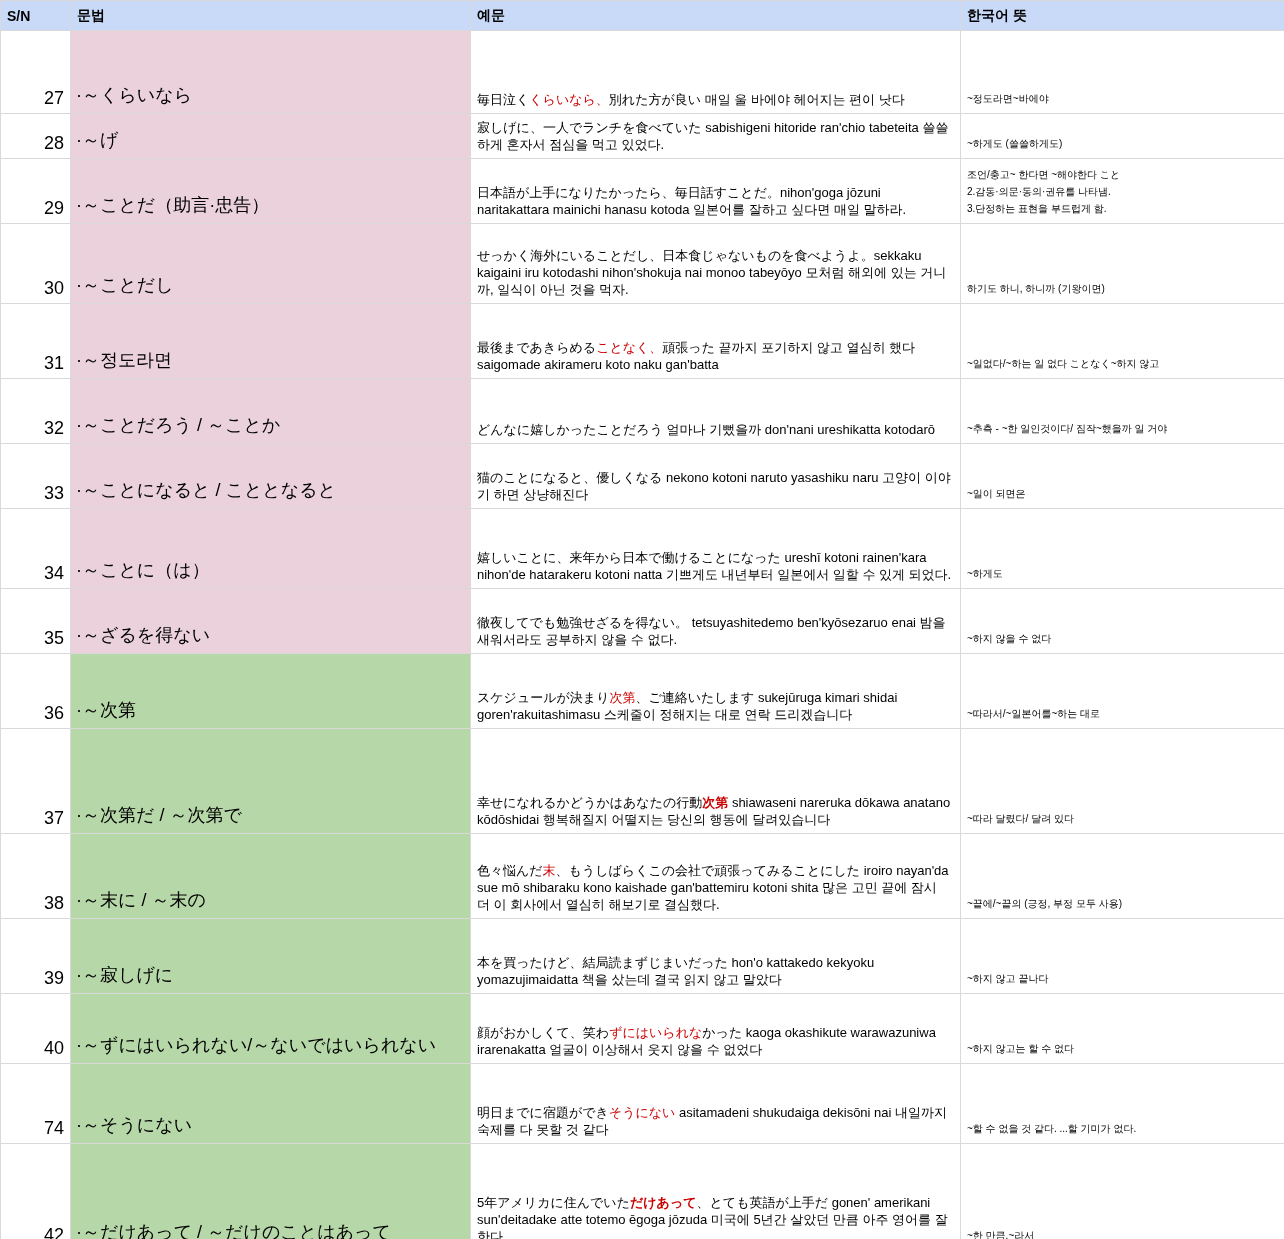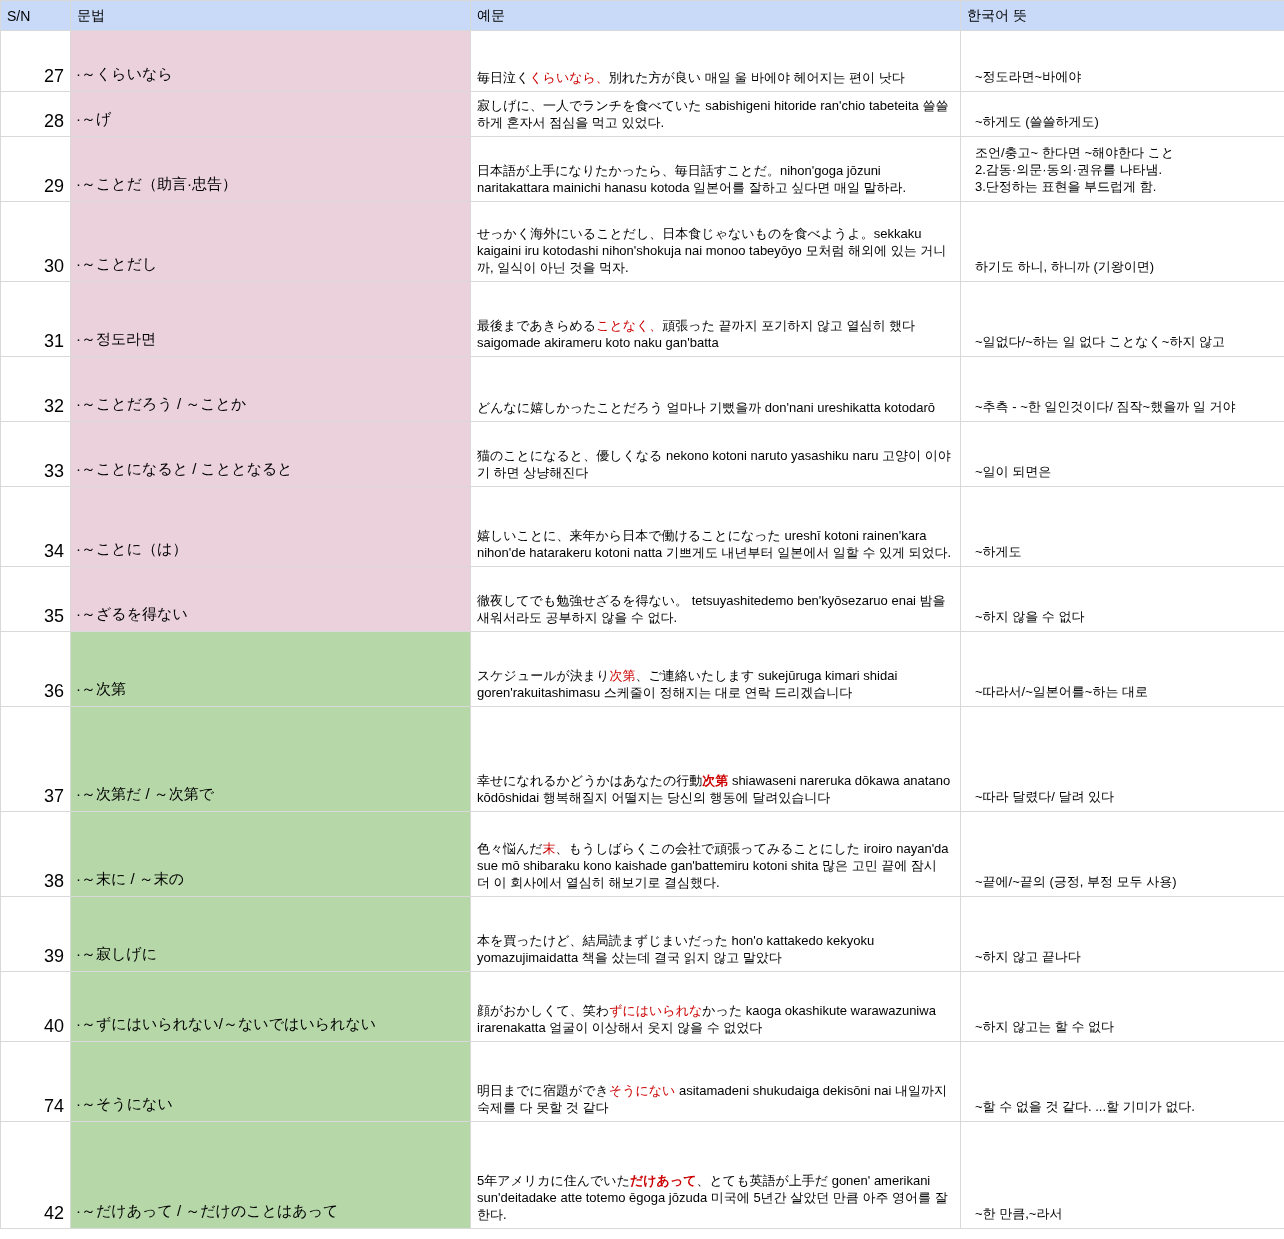--- a/index.html
+++ b/index.html
@@ -12,27 +12,27 @@
   html,body{margin:0;padding:0;background:#ffffff;}
   body{font-family:"Liberation Sans","DejaVu Sans",sans-serif;color:#000;}
   .sheet{width:1284px;}
   table{border-collapse:collapse;table-layout:fixed;width:1284px;}
   col.c-sn{width:70px;}
   col.c-grammar{width:400px;}
   col.c-example{width:490px;}
   col.c-korean{width:324px;}
   th,td{border:1px solid var(--border);vertical-align:bottom;overflow:hidden;box-sizing:border-box;}
   thead tr{height:30px;}
-  th{background:var(--header-bg);font-weight:normal;font-size:14px;text-align:left;vertical-align:middle;padding:0 0 0 6px;}
+  th{background:var(--header-bg);font-weight:bold;font-size:14px;text-align:left;vertical-align:middle;padding:0 0 0 6px;}
   td.sn{font-size:18px;text-align:right;padding:0 6px 4px 0;background:#fff;}
-  td.grammar{font-size:15px;padding:4px 4px 7px 5px;line-height:1.25;}
+  td.grammar{font-size:18px;padding:4px 4px 7px 5px;line-height:1.25;}
   td.grammar.pink{background:var(--pink);}
   td.grammar.green{background:var(--green);margin-top:41px;}
   td.example{font-size:13px;line-height:17px;padding:2px 8px 5px 6px;background:#fff;}
-  td.korean{font-size:13px;line-height:17px;padding:2px 6px 6px 14px;background:#fff;white-space:pre-line;}
+  td.korean{font-size:10px;line-height:17px;padding:2px 6px 6px 6px;background:#fff;white-space:pre-line;}
   .red{color:var(--red);font-family:Liberation Serif, serif;}
   .redbold{color:var(--red);font-weight:bold;}
 </style>
 </head>
 <body>
 
 <div class="sheet">
   <table>
     <colgroup>
       <col class="c-sn">
@@ -42,21 +42,21 @@
     </colgroup>
     <thead>
       <tr>
         <th>S/N</th>
         <th>문법</th>
         <th>예문</th>
         <th>한국어 뜻</th>
       </tr>
     </thead>
     <tbody>
-        <tr style="height: 61px;">
+        <tr style="height: 83px;">
           <td class="sn">27</td>
           <td class="grammar pink">·～くらいなら</td>
           <td class="example"><span>毎日泣く</span><span class="red">くらいなら、</span><span>別れた方が良い 매일 울 바에야 헤어지는 편이 낫다</span></td>
           <td class="korean">~정도라면~바에야</td>
         </tr>
         <tr style="height: 45px;">
           <td class="sn">28</td>
           <td class="grammar pink">·～げ</td>
           <td class="example"><span>寂しげに、一人でランチを食べていた sabishigeni hitoride ran'chio tabeteita 쓸쓸하게 혼자서 점심을 먹고 있었다.</span></td>
           <td class="korean">~하게도 (쓸쓸하게도)</td>

